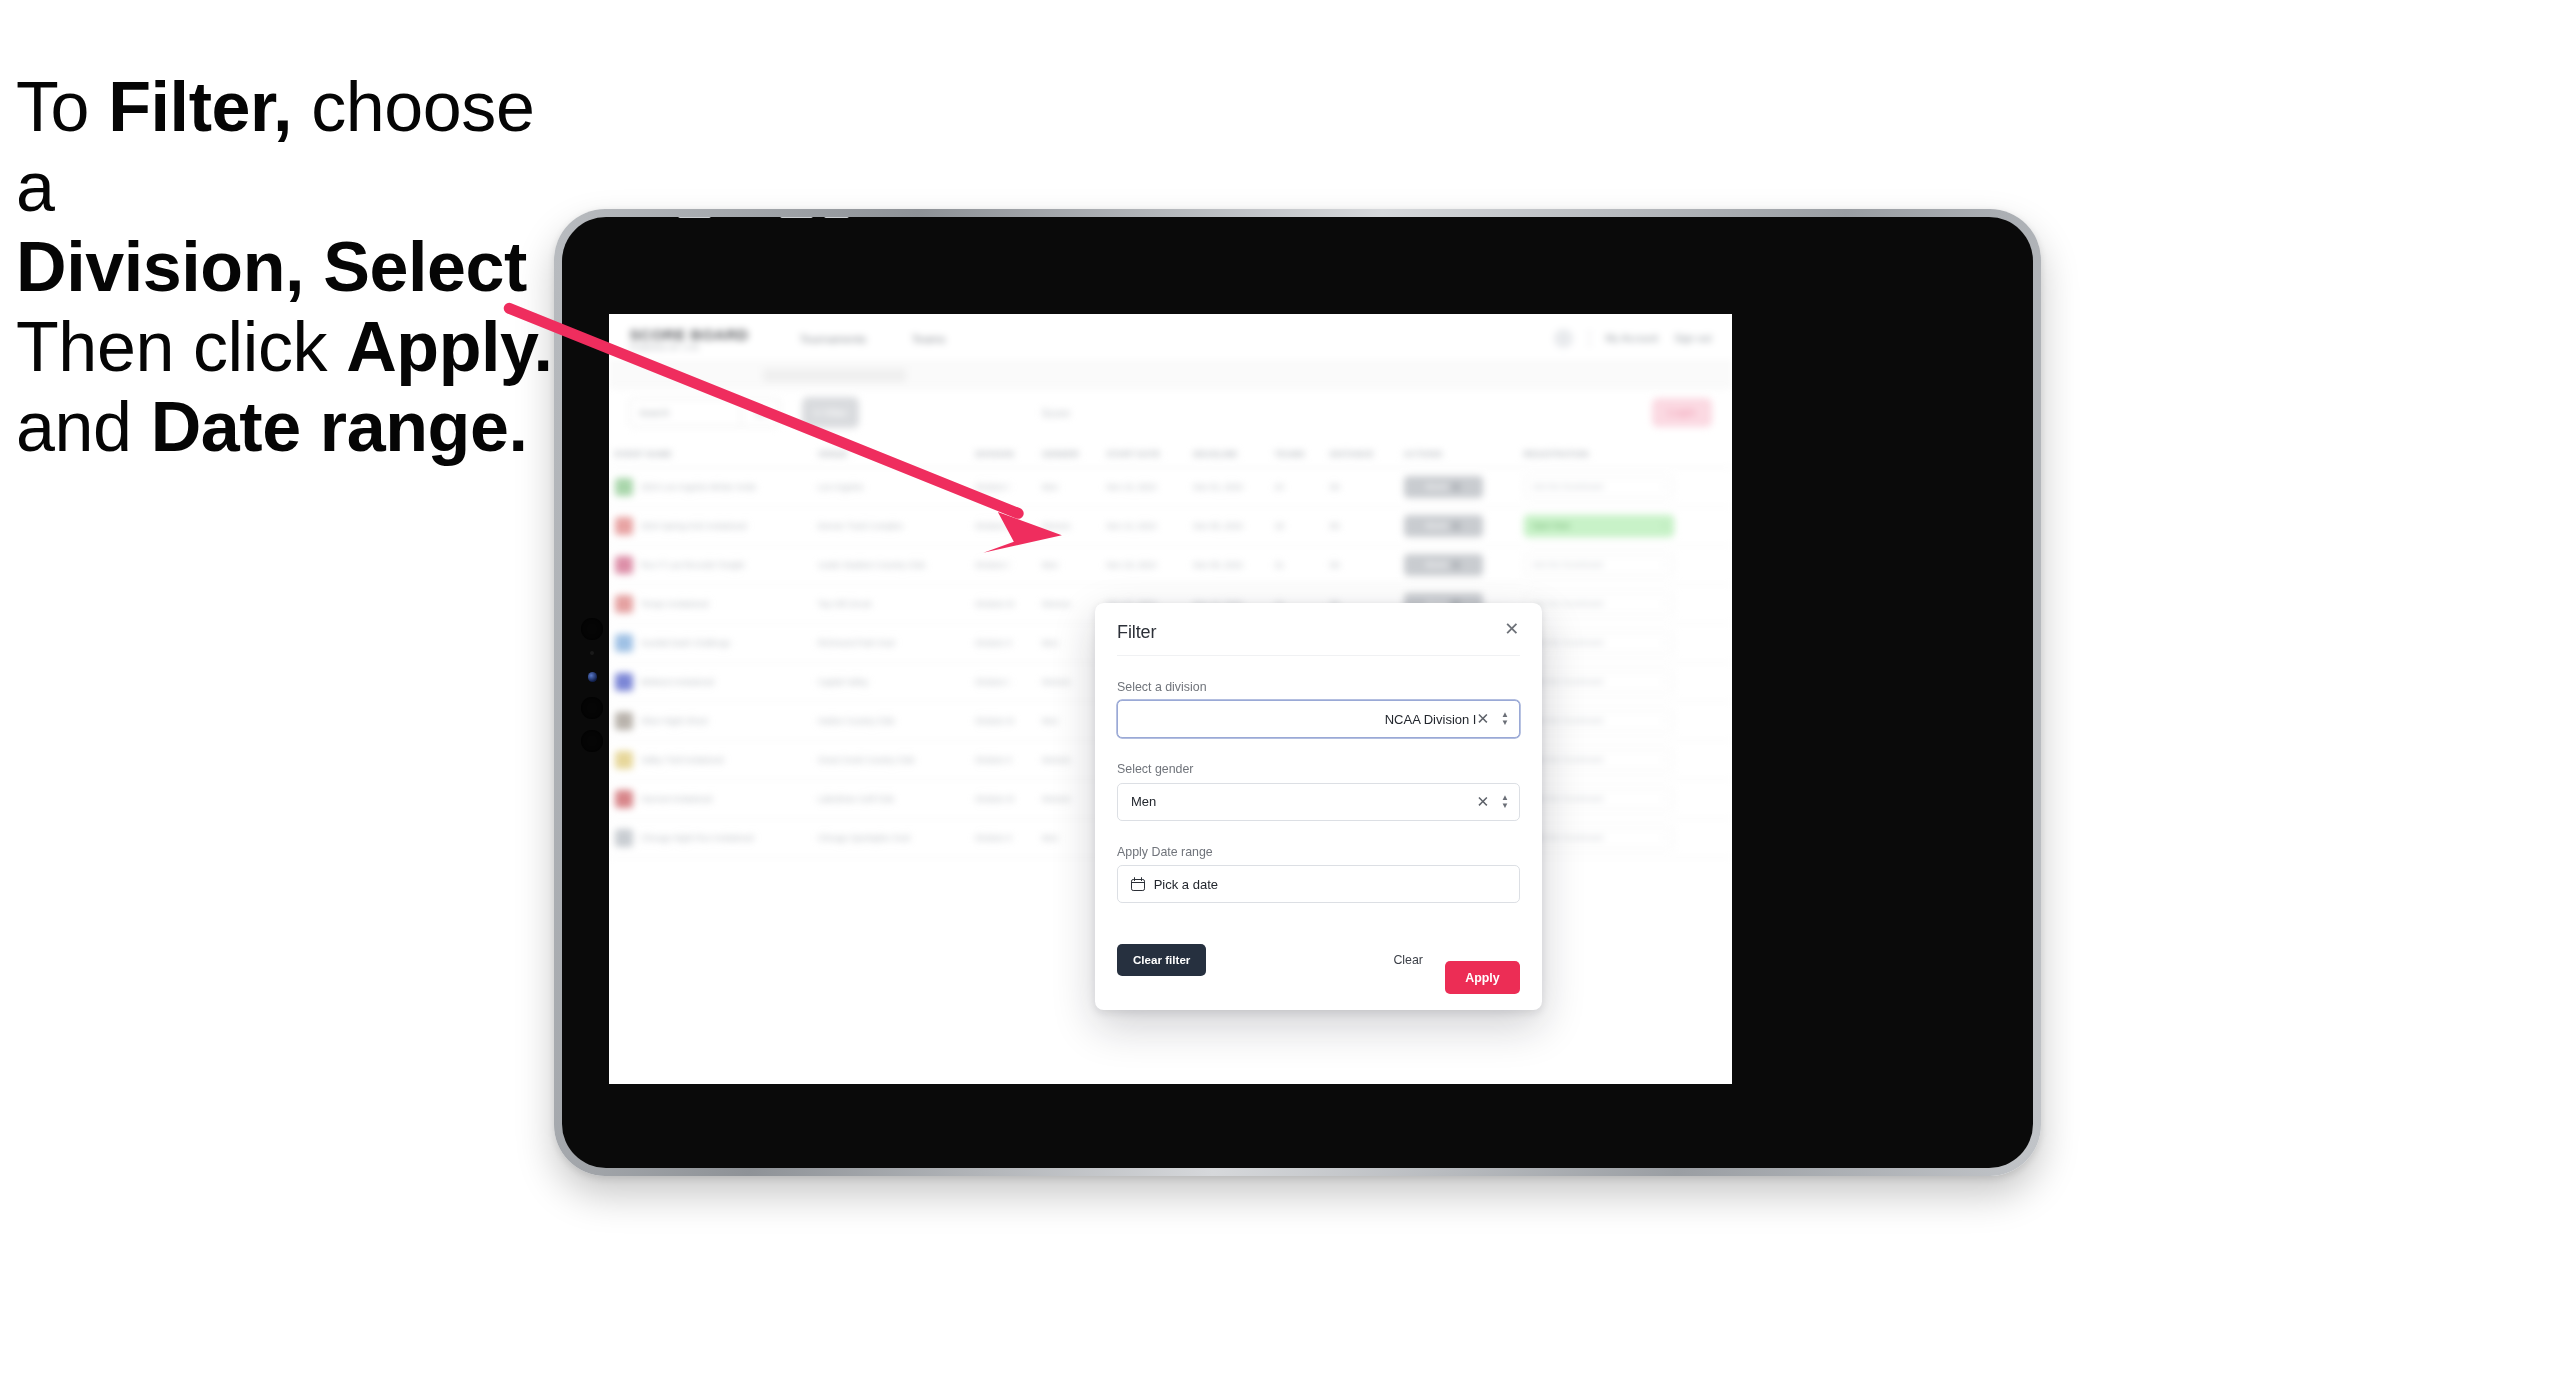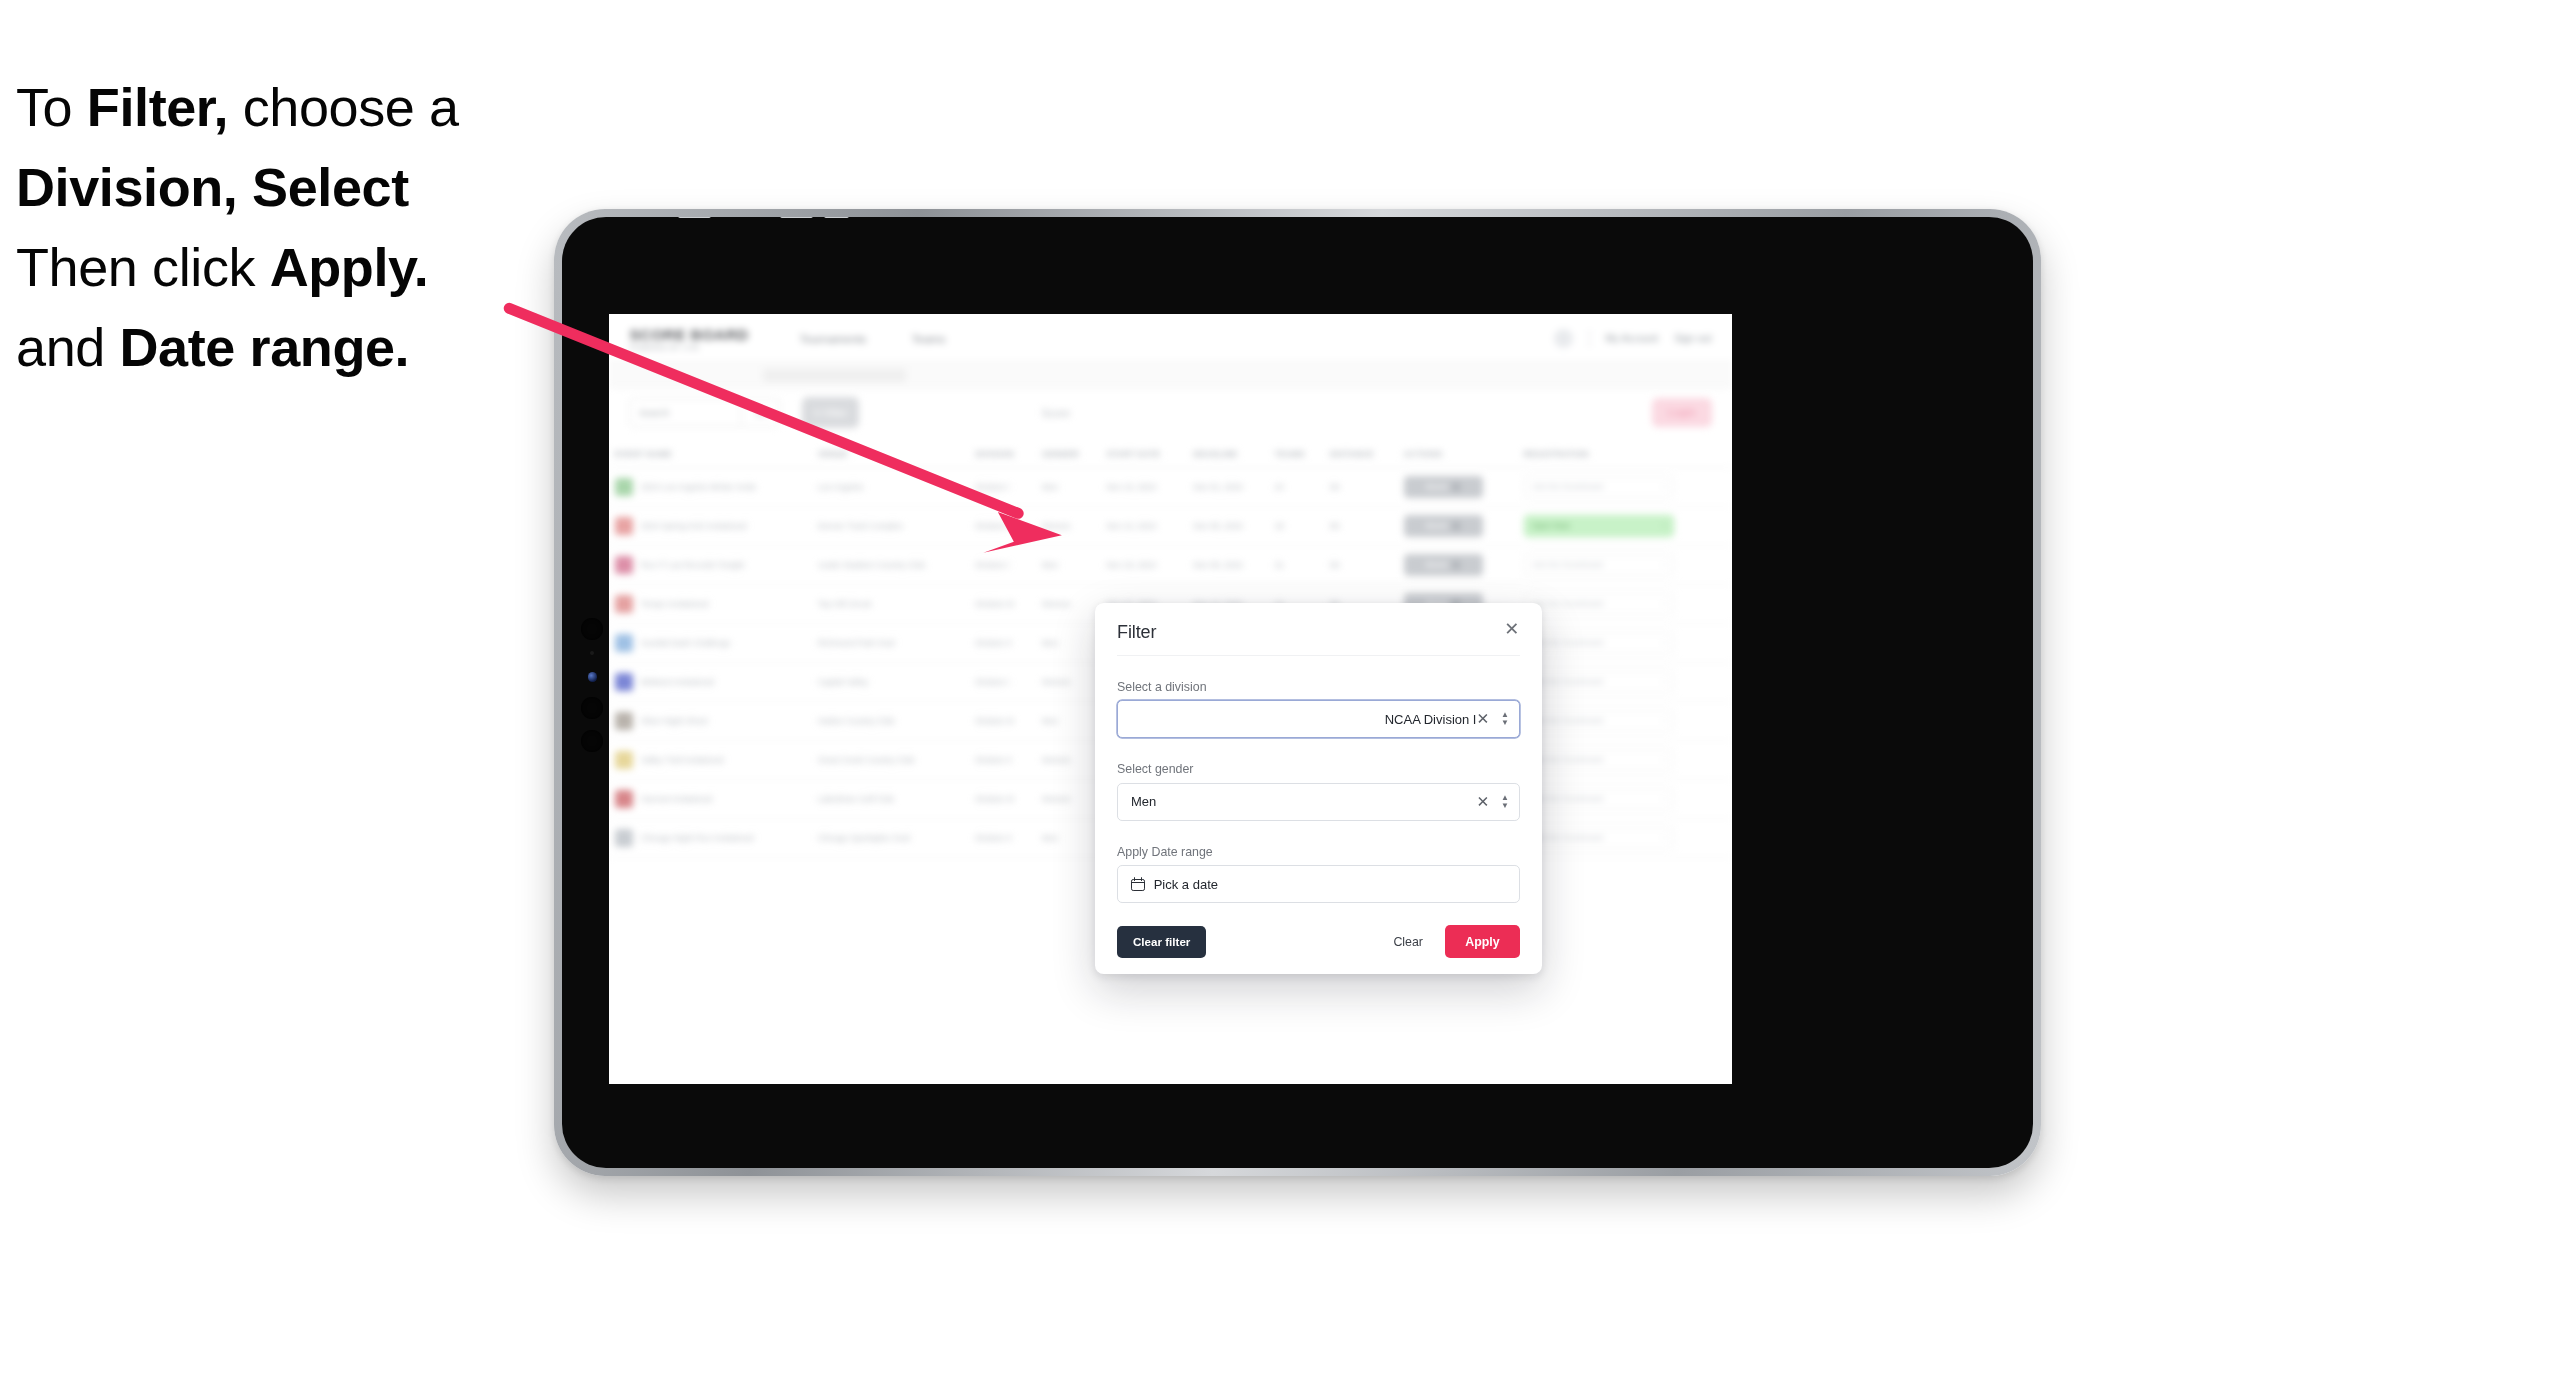--- a/index.html
+++ b/index.html
@@ -9,21 +9,21 @@
     font-family: "Liberation Sans", sans-serif;
     overflow: hidden;
   }
   .stage { position: relative; width: 2576px; height: 1386px; background: #fff; }
 
   
   .caption {
     position: absolute;
     left: 16px; top: 67px;
     width: 538px;
-    font-size: 54px;
+    font-size: 70px;
     line-height: 80px;
     color: #050505;
     letter-spacing: -0.4px;
     font-weight: 400;
   }
   .caption b { font-weight: 700; }
 
   
   .tablet {
     position: absolute;
@@ -184,20 +184,21 @@
     font-family: "Liberation Sans", sans-serif;
   }
   .btn-cancel {
     margin-left: auto; background: transparent; border: none; color: #3b3f47;
     font-size: 12.4px; padding: 9.5px 14.5px; cursor: pointer; font-family: "Liberation Sans", sans-serif;
   }
   .btn-apply {
     background: #ec2d55; color: #fff; font-size: 12.4px; font-weight: 600;
     border: none; border-radius: 5.1px; padding: 9.5px 20.4px; margin-left: 7.3px; cursor: pointer;
     font-family: "Liberation Sans", sans-serif;
+    margin-top: 36px;
   }
 
   
   .arrow-svg { position: absolute; left: 0; top: 0; width: 2576px; height: 1386px; pointer-events: none; }
 </style>
 </head>
 <body>
 
 <div class="stage">
 

